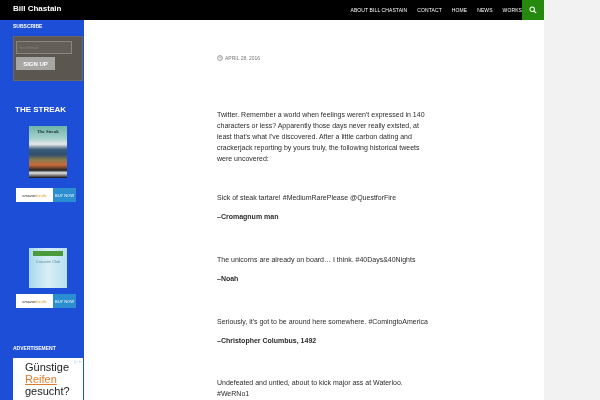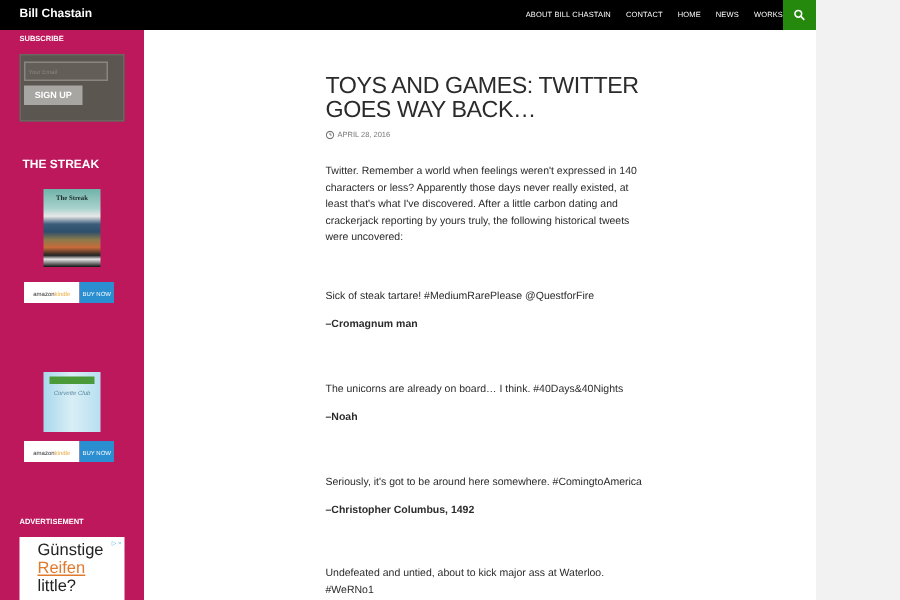--- a/index.html
+++ b/index.html
@@ -3,21 +3,21 @@
 <meta charset="utf-8">
 <style>
   * { box-sizing: border-box; margin: 0; padding: 0; }
   html, body { width: 600px; height: 400px; overflow: hidden; background: #f2f2f2; font-family: "Liberation Sans", sans-serif; }
   .page { position: relative; width: 544px; height: 400px; background: #fff; }
   .header { position: absolute; left: 0; top: 0; width: 544px; height: 20px; background: #000; }
   .site-title { position: absolute; left: 13px; top: 4px; color: #fff; font-size: 8px; font-weight: bold; }
   .nav { position: absolute; right: 22px; top: 0; height: 20px; display: flex; align-items: center; }
   .nav-item { color: #fff; font-size: 5px; text-transform: uppercase; margin-left: 10px; letter-spacing: 0.1px; }
   .search-btn { position: absolute; right: 0; top: 0; width: 22px; height: 20px; background: #24890d; display: flex; align-items: center; justify-content: center; }
-  .sidebar { position: absolute; left: 0; top: 20px; width: 96px; height: 380px; background: #be185d; }
+  .sidebar { position: absolute; left: 0; top: 20px; width: 84px; height: 380px; background: #1d4ed8; }
   .widget-title { color: #fff; font-size: 5px; font-weight: bold; text-transform: uppercase; position: absolute; left: 13px; }
   .subscribe-box { position: absolute; left: 13px; top: 16px; width: 70px; height: 45px; background: #5b5650; border: 1px solid #6a655f; }
   .email-field { position: absolute; left: 2px; top: 4px; width: 56px; height: 13px; background: #635e58; border: 1px solid #8a857f; color: #8a857f; font-size: 4px; padding: 3px 2px; }
   .signup-btn { position: absolute; left: 2px; top: 20px; width: 39px; height: 13px; background: #a8a6a3; color: #fff; font-size: 6px; font-weight: bold; display: flex; align-items: center; justify-content: center; }
   .section-title { color: #fff; font-size: 8px; font-weight: bold; position: absolute; left: 15px; line-height: 12px; text-transform: uppercase; }
   .book-cover { position: absolute; left: 29px; width: 38px; height: 52px; }
   .amazon-btn { position: absolute; left: 16px; width: 60px; height: 14px; display: flex; }
   .amazon-left { width: 37px; height: 14px; background: #fff; display: flex; align-items: center; justify-content: center; font-size: 4px; color: #333; }
   .amazon-left .kindle { color: #e9a93b; }
   .amazon-right { width: 23px; height: 14px; background: #2a8ed0; color: #fff; font-size: 4px; display: flex; align-items: center; justify-content: center; }
@@ -84,26 +84,25 @@
           <span class="kindle">kindle</span>
         </div>
       <div class="amazon-right">BUY NOW</div>
     </div>
 
     <div class="widget-title" style="top:325px;">Advertisement</div>
     <div class="ad-box" style="top:338px;">
       <span class="ad-choice">▷ ×</span>
       <div class="ad-line">Günstige</div>
       <div class="ad-line orange">Reifen</div>
-      <div class="ad-line">little?</div>
+      <div class="ad-line">gesucht?</div>
     </div>
   </div>
 
   <div class="content">
-    <h1 class="post-title">TOYS AND GAMES: TWITTER GOES WAY BACK…</h1>
     <div class="post-meta">
       <svg width="6" height="6" viewBox="0 0 10 10" style="margin-right:2px;">
         <circle cx="5" cy="5" r="4" stroke="#767676" stroke-width="1.2" fill="none"></circle>
         <path d="M5 2.5 V5 H7" stroke="#767676" stroke-width="1" fill="none"></path>
       </svg>
       <span>APRIL 28, 2016</span>
     </div>
   </div>
 
   <div class="post-body">

